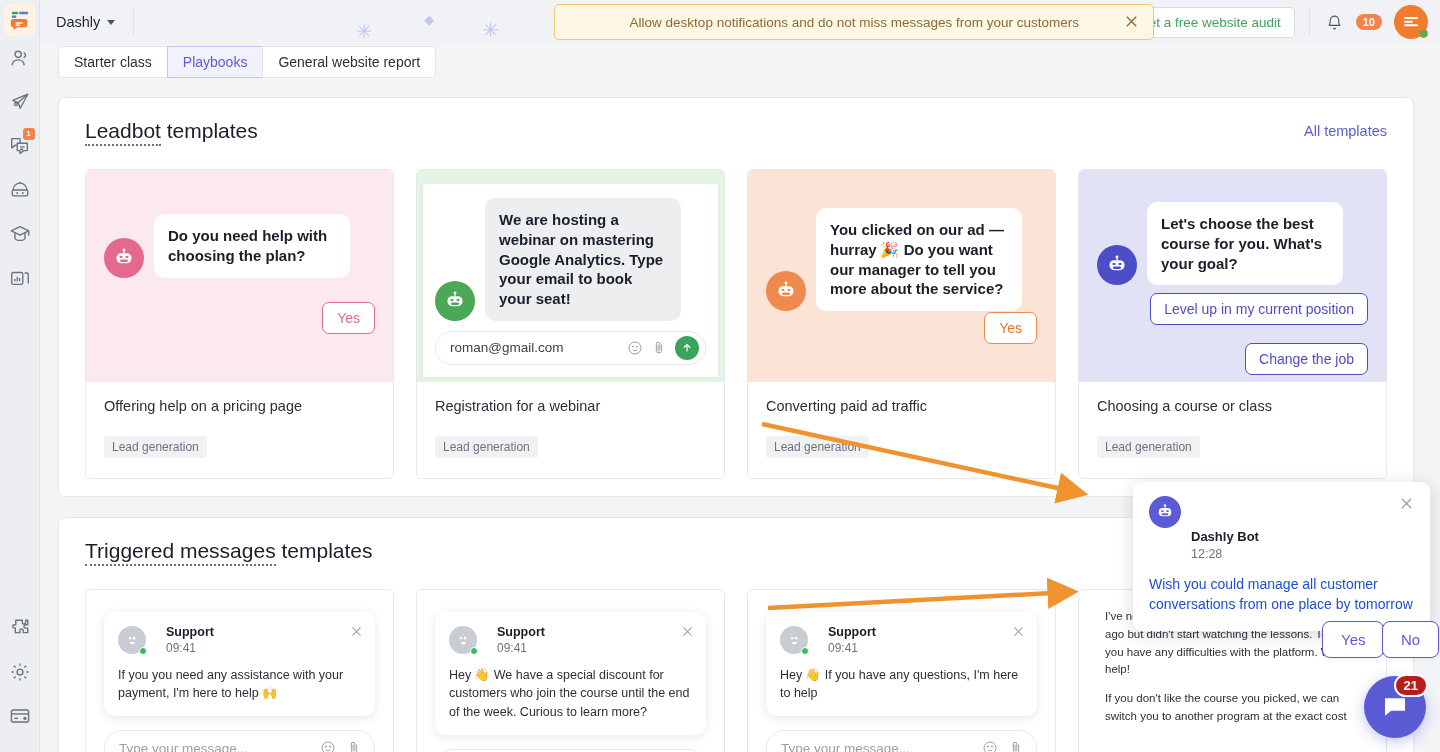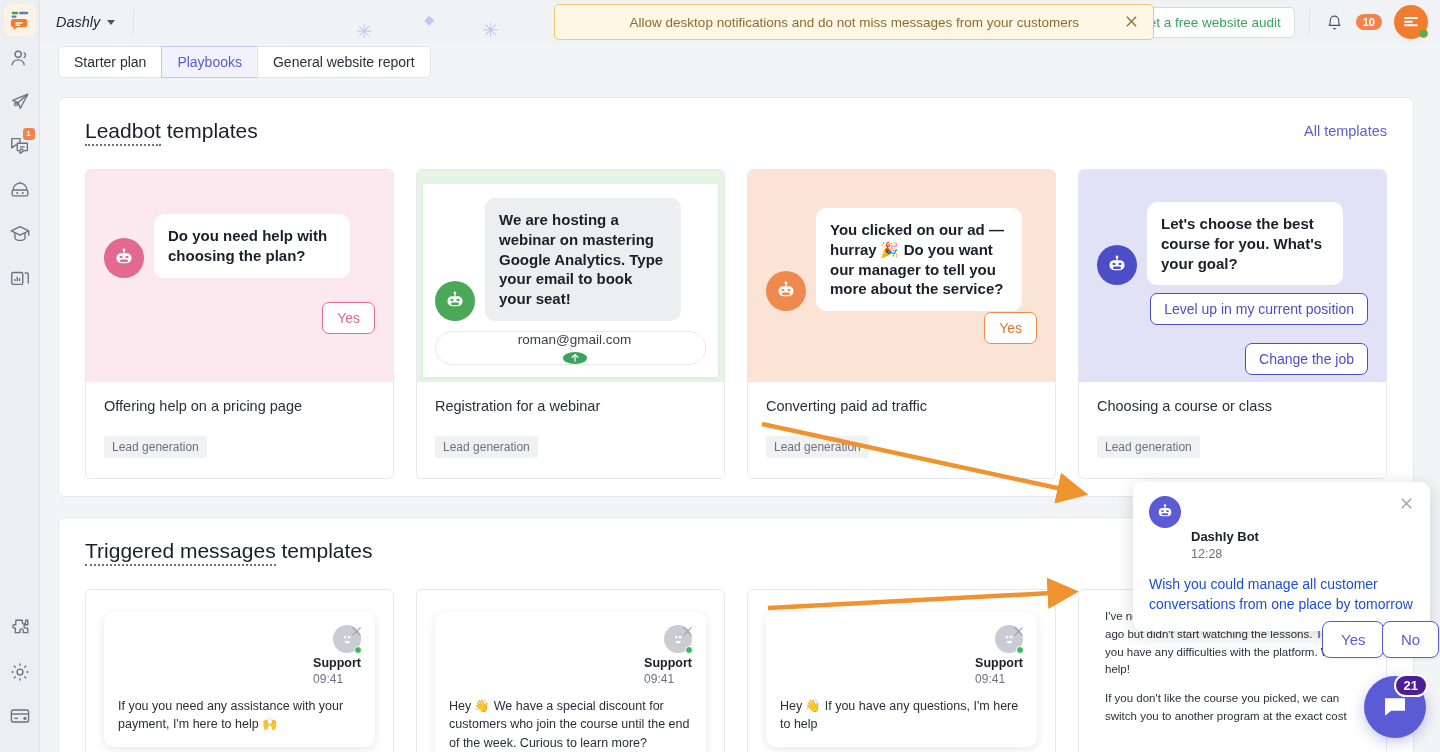--- a/index.html
+++ b/index.html
@@ -35,21 +35,21 @@
     padding: 0 2px; font-weight: 700;
   }
 
   
   .topbar {
     position: absolute; left: 40px; top: 0; width: 1400px; height: 44px;
     background: #f1f2f5; display: flex; align-items: center; padding: 0 12px 0 16px;
   }
   .brandsel {
     display: flex; align-items: center; gap: 7px; font-size: 14.5px; color: #1f2430;
-    cursor: pointer; padding-right: 18px; font-style: italic;
+    cursor: pointer; padding-right: 18px;
   }
   .vline { width: 1px; height: 26px; background: #dfe1e6; }
   .chev { width: 0; height: 0; border-left: 4.5px solid transparent; border-right: 4.5px solid transparent; border-top: 5px solid #4b5563; }
 
   .sparkwrap { position: relative; flex: 1 1 auto; height: 44px; }
   .spark { position: absolute; color: #c3c5ef; }
 
   .whatsnew {
     position: absolute; right: 0; top: 12px; display: flex; align-items: center; gap: 8px;
     font-size: 14px; color: #6b7280; white-space: nowrap;
@@ -116,29 +116,29 @@
   .botav { width: 40px; height: 40px; border-radius: 50%; flex: 0 0 40px; display: flex; align-items: center; justify-content: center; }
   .bubble { background: #fff; border-radius: 10px; padding: 12px 14px; font-size: 15px; font-weight: bold; color: #1b1f2a; line-height: 1.32; }
   .bubble.grey { background: #eceef0; }
   .yesbtn { position: absolute; right: 18px; bottom: 48px; border-radius: 7px; background: #fff; font-size: 14px; padding: 7px 14px; }
   .optbtn { border-radius: 7px; background: #fff; font-size: 14px; padding: 7px 13px; margin-top: 8px; display: inline-block; }
   .optrow { display: flex; justify-content: flex-end; }
 
   .innerwhite { background: #fff; border-radius: 0; padding: 14px 12px 12px 12px; box-shadow: 0 1px 4px rgba(0,0,0,.06); }
   .msgbox {
     margin-top: 10px; border: 1px solid #e6e8ec; border-radius: 18px; height: 34px;
-    display: flex; align-items: center; padding: 0 6px 0 14px; font-size: 13.5px; color: #3a3f4b; background: #fff; flex-direction: column;
+    display: flex; align-items: center; padding: 0 6px 0 14px; font-size: 13.5px; color: #3a3f4b; background: #fff;
   }
   .msgbox .ph { color: #9aa0aa; }
   .msgbox .sp { flex: 1 1 auto; }
   .sendbtn { width: 24px; height: 24px; border-radius: 50%; background: #3aa35e; display: flex; align-items: center; justify-content: center; }
 
   
   .supcard { background: #fff; border-radius: 10px; padding: 13px 14px; box-shadow: 0 2px 10px rgba(16,24,40,.10); position: relative; }
-  .suphead { display: flex; align-items: flex-end; gap: 3px; flex-direction: column; }
+  .suphead { display: flex; align-items: center; gap: 20px; }
   .supav { width: 28px; height: 28px; border-radius: 50%; background: #c9ccd2; position: relative; display: flex; align-items: center; justify-content: center; }
   .supav .gdot { position: absolute; right: -1px; bottom: -1px; width: 8px; height: 8px; border-radius: 50%; background: #3aba5c; border: 1.5px solid #fff; }
   .supname { font-size: 12.5px; font-weight: bold; color: #1b1f2a; line-height: 1.25; }
   .suptime { font-size: 12px; color: #6b7280; line-height: 1.25; }
   .supx { position: absolute; right: 12px; top: 12px; color: #9aa0aa; cursor: pointer; }
   .suptext { font-size: 12.5px; color: #2b2f3a; line-height: 1.5; margin-top: 10px; }
 
   .plaintext { font-size: 11.5px; color: #2b2f3a; line-height: 1.55; }
   .plaintext p { margin-bottom: 11px; }
 
@@ -159,21 +159,21 @@
   .ynbtn {
     position: absolute; background: #fff; border: 1px solid #5b5bd6; color: #5b5bd6;
     border-radius: 8px; font-size: 15px; padding: 9px 18px; cursor: pointer; box-shadow: 0 1px 4px rgba(0,0,0,.07);
   }
   .fab {
     position: absolute; right: 14px; bottom: 14px; width: 62px; height: 62px; border-radius: 50%;
     background: #5b5bd6; display: flex; align-items: center; justify-content: center; cursor: pointer;
     box-shadow: 0 4px 14px rgba(91,91,214,.35);
   }
   .fab-badge {
-    position: absolute; right: -2px; top: -2px; background: #4c1d95; color: #fff;
+    position: absolute; right: -2px; top: -2px; background: #b91c1c; color: #fff;
     border-radius: 12px; font-size: 13px; font-weight: bold; padding: 2px 8px; border: 2px solid #fff;
   }
 </style>
 </head>
 <body>
 
 <div id="app">
 
   <div class="rail">
     <div class="rail-logo">
@@ -298,21 +298,21 @@
     </div>
     <div class="avatar">
       <svg width="20" height="20" viewBox="0 0 24 24" fill="#fff">
         <path d="M4 6h16v2.4H4zM4 10.4h10v2.4H4zM4 14.8h16v2.4H4z"></path>
       </svg>
       <span class="dot"></span>
     </div>
   </div>
 
   <div class="tabs">
-    <div class="tab">Starter plan</div>
+    <div class="tab">Starter class</div>
     <div class="tab active">Playbooks</div>
     <div class="tab">General website report</div>
   </div>
 
   <div class="panel" id="panel-leadbot">
     <div class="panel-head">
       <div class="sec-title">
         <span class="dotted">Leadbot</span><span> templates</span>
       </div>
       <div class="all-link">All templates</div>

